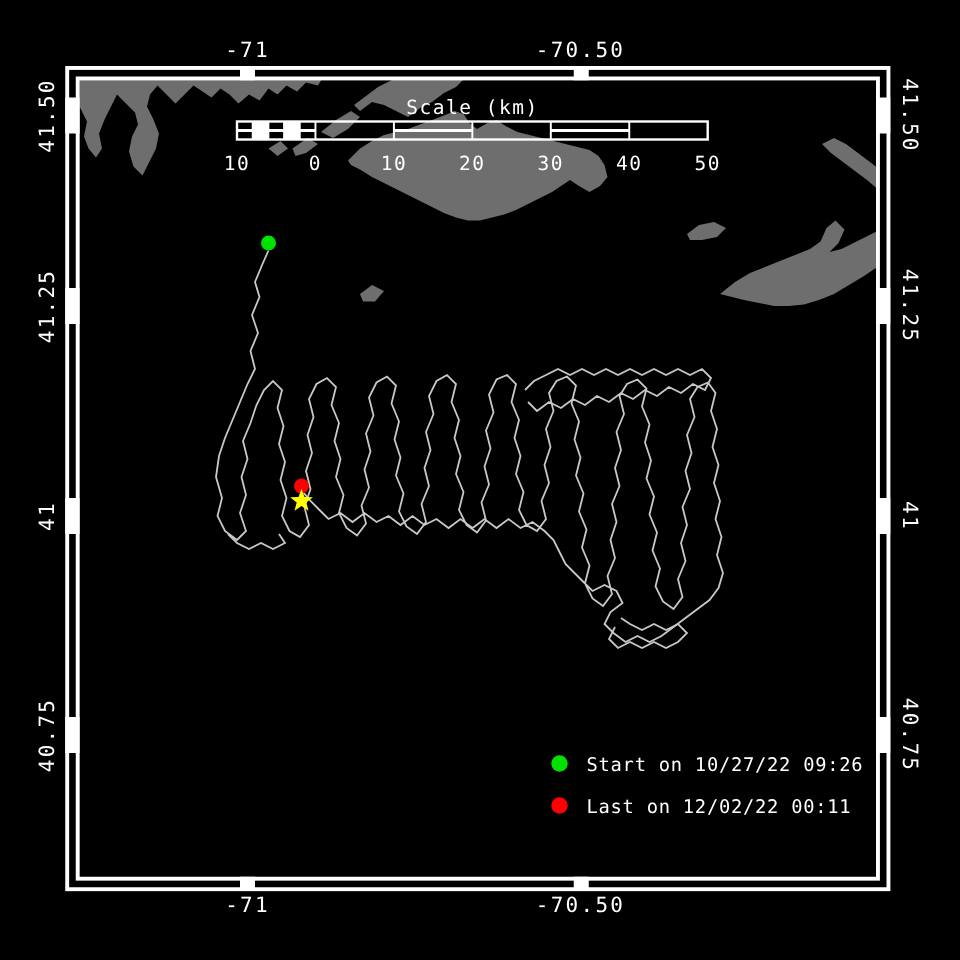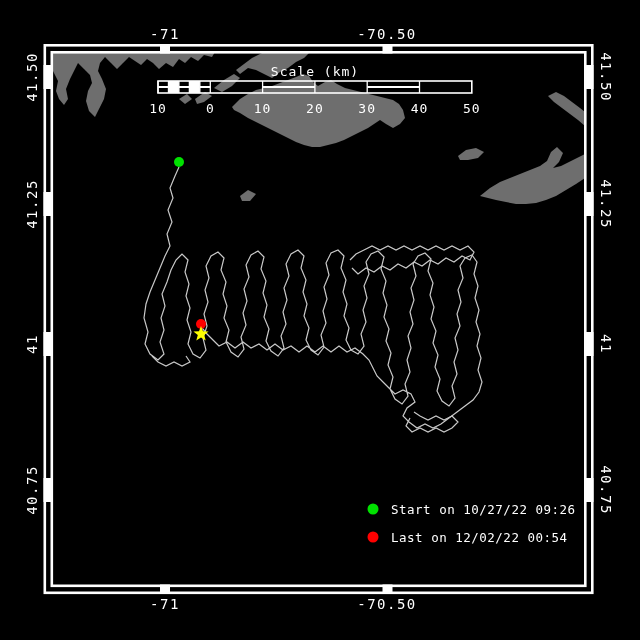--- a/index.html
+++ b/index.html
@@ -113,16 +113,16 @@
   <div class="legend-row" id="legend-row-1">
     <svg class="legend-ic" viewBox="0 0 18 18">
         <circle cx="9" cy="9" r="5.5" fill="#00e100"></circle>
       </svg>
     <span>Start on 10/27/22 09:26</span>
   </div>
   <div class="legend-row" id="legend-row-2">
     <svg class="legend-ic" viewBox="0 0 18 18">
         <circle cx="9" cy="9" r="5.5" fill="#ff0000"></circle>
       </svg>
-    <span>Last on 12/02/22 00:54</span>
+    <span>Last on 12/02/22 00:11</span>
   </div>
 
 </div>
 
 </body></html>

